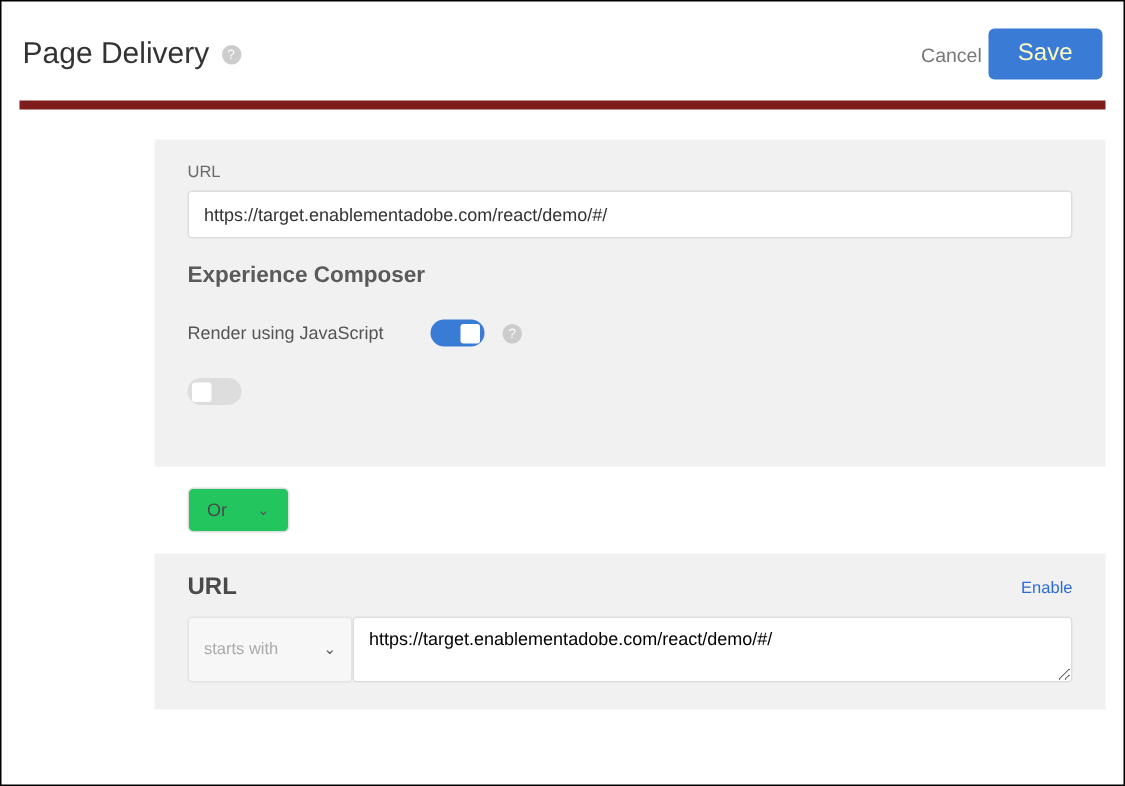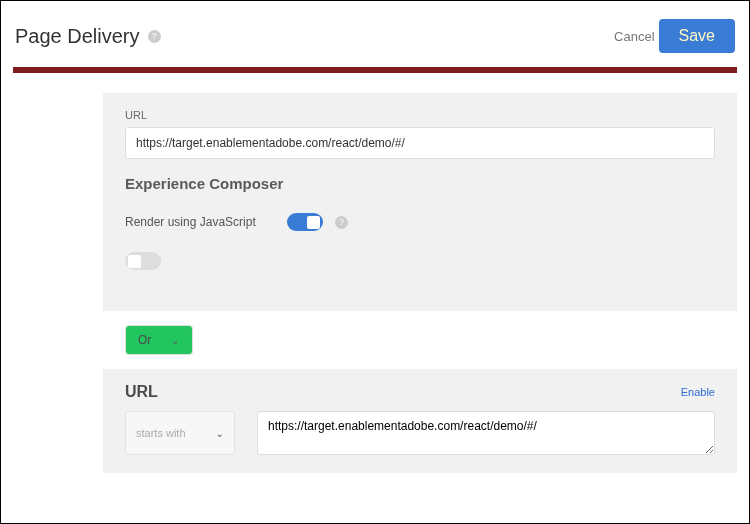--- a/index.html
+++ b/index.html
@@ -25,21 +25,21 @@
   .toggle.on .toggle-knob { right: 3px; }
   .toggle.off .toggle-knob { left: 3px; }
   .or-row { padding: 14px 22px; }
   .or-select { display: inline-flex; align-items: center; gap: 20px; border: 1px solid #ddd; border-radius: 4px; padding: 7px 12px; font-size: 12px; background: #22c55e; cursor: pointer; }
   .chevron { font-size: 10px; color: #555; }
   .subheading { font-size: 11px; color: #777; padding: 6px 0 8px 0; }
   .rule-panel { background: #f1f1f1; padding: 14px 22px 18px; }
   .rule-head { display: flex; justify-content: space-between; align-items: center; margin-bottom: 10px; }
   .rule-title { font-size: 16px; font-weight: 700; color: #4a4a4a; }
   .link-remove { color: #2b6cd6; font-size: 11px; cursor: pointer; background: none; border: none; }
-  .rule-row { display: flex; gap: 22px; align-items: stretch; }
+  .rule-row { display: flex; gap: 0; align-items: stretch; }
   .condition-select { width: 110px; border: 1px solid #e4e4e4; background: #f7f7f7; font-size: 11px; color: #aaa; padding: 7px 10px; display: flex; justify-content: space-between; align-items: center; cursor: pointer; border-radius: 3px; }
   .rule-input { flex: 1; padding: 7px 10px; font-size: 12px; border: 1px solid #ddd; border-radius: 3px; background: #fff; resize: both; min-height: 30px; }
   .link-add { color: #2b6cd6; font-size: 13px; font-weight: 600; cursor: pointer; background: none; border: none; margin-top: 14px; }
 </style>
 </head>
 <body>
 
 <div class="header">
   <div class="title-wrap">
     <h1>Page Delivery</h1>

